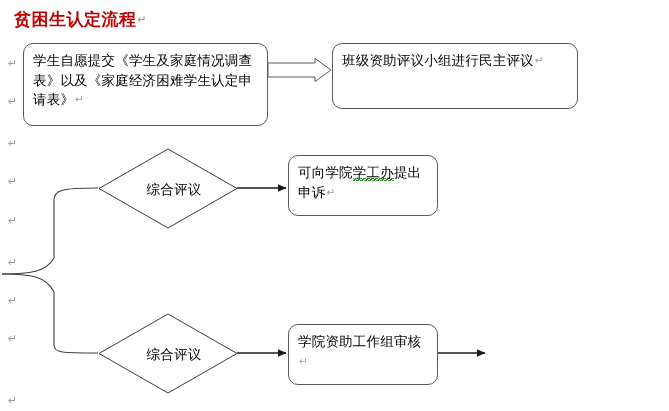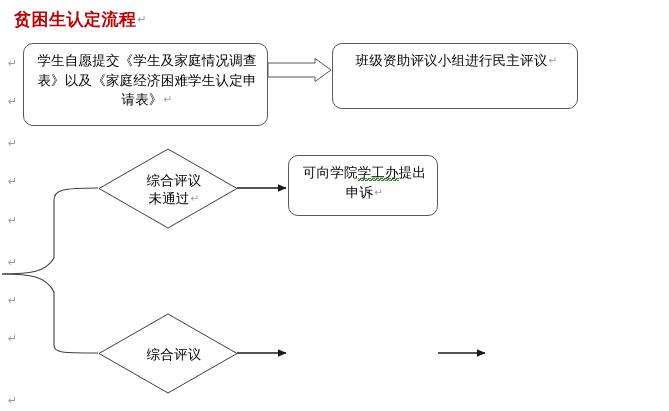--- a/index.html
+++ b/index.html
@@ -47,21 +47,20 @@
     color: #9d9d9d;
     line-height: 1;
     user-select: none;
   }
 
   
   .node {
     position: absolute;
     box-sizing: border-box;
     background: #ffffff;
-    text-align: center;
   }
   .rbox {
     border: 1px solid #5a5a5a;
     border-radius: 10px;
   }
   .rbox .txt {
     position: absolute;
     left: 9px;
     right: 6px;
     top: 7px;
@@ -164,32 +163,34 @@
   <div class="node rbox" style="left:332px; top:43px; width:246px; height:66px;">
     <div class="txt"><span>班级资助评议小组进行民主评议</span><span class="pmark">↵</span></div>
   </div>
 
   <div class="diamond-wrap" style="left:98px; top:148px; width:140px; height:81px;">
     <svg width="140" height="81" viewBox="0 0 140 81" xmlns="http://www.w3.org/2000/svg">
       <polygon points="70,1 139,40.5 70,80 1,40.5" fill="#ffffff" stroke="#3d3d3d" stroke-width="1"></polygon>
     </svg>
     <div class="diamond-label">
       <div>综合评议</div>
-      <div><span>未通过</span><span class="pmark">↵</span></div>
     </div>
   </div>
 
   <div class="node rbox" style="left:288px; top:155px; width:150px; height:61px;padding-left:33px;">
     <div class="txt"><span>可向学院</span><span class="squiggle">学工办</span><span>提出申诉</span><span class="pmark">↵</span></div>
   </div>
 
   <div class="diamond-wrap" style="left:98px; top:313px; width:140px; height:81px;">
     <svg width="140" height="81" viewBox="0 0 140 81" xmlns="http://www.w3.org/2000/svg">
       <polygon points="70,1 139,40.5 70,80 1,40.5" fill="#ffffff" stroke="#3d3d3d" stroke-width="1"></polygon>
     </svg>
     <div class="diamond-label">
       <div>综合评议</div>
     </div>
   </div>
 
+  <div class="node rbox" style="left:288px; top:324px; width:150px; height:61px;">
+    <div class="txt"><span>学院资助工作组审核</span><span class="pmark">↵</span></div>
+  </div>
 
 
 </div>
 
 </body></html>

